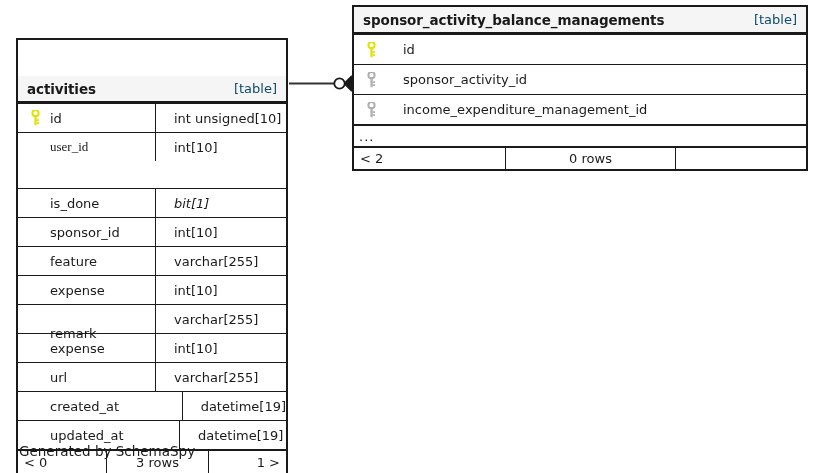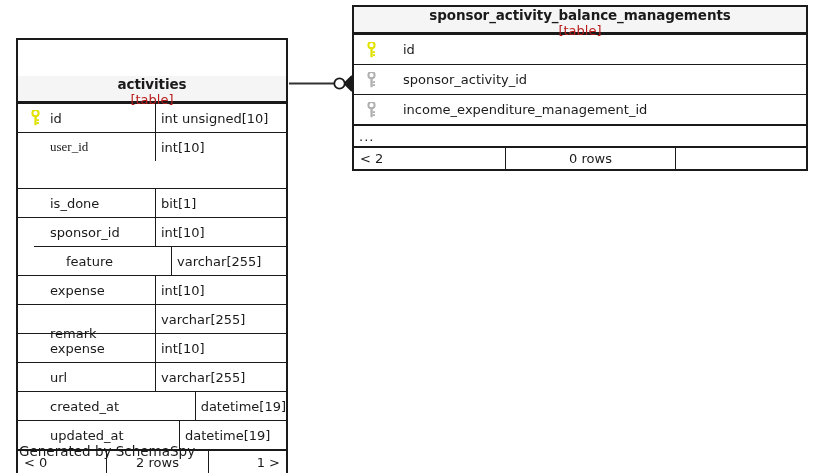--- a/index.html
+++ b/index.html
@@ -36,48 +36,47 @@
 
   
   .tbl-header {
     display: flex;
     align-items: center;
     justify-content: space-between;
     background: #f5f5f5;
     box-sizing: border-box;
     border-bottom: 2px solid #1a1a1a;
     padding: 0 9px;
-    flex-direction: column;
   }
   .tbl-title {
     font-weight: bold;
     font-size: 13.5px;
     letter-spacing: -0.1px;
     white-space: nowrap;
   }
   .tbl-tag {
     font-size: 13px;
-    color: #b91c1c;
+    color: #0c4a6e;
     white-space: nowrap;
   }
 
   
   .cell-name {
     display: flex;
     align-items: center;
     box-sizing: border-box;
     padding-left: 6px;
     white-space: nowrap;
   }
   .cell-type {
     display: flex;
     align-items: center;
     box-sizing: border-box;
     border-left: 1px solid #1a1a1a;
-    padding-left: 5px;
+    padding-left: 18px;
     white-space: nowrap;
   }
   .key-slot {
     width: 22px;
     min-width: 22px;
     display: flex;
     align-items: center;
     justify-content: center;
   }
   .col-label {
@@ -171,36 +170,36 @@
     <div class="cell-type" style="flex:1;">
       <span>int[10]</span>
     </div>
   </div>
 
   <div class="tbl-row" style="height:29px;margin-top:27px;">
     <div class="cell-name" style="width:137px;">
       <span class="key-slot"></span>
       <span class="col-label">is_done</span>
     </div>
-    <div class="cell-type" style="flex:1;">
+    <div class="cell-type" style="flex:1;font-style:italic;">
       <span>bit[1]</span>
     </div>
   </div>
 
   <div class="tbl-row" style="height:29px;">
     <div class="cell-name" style="width:137px;">
       <span class="key-slot"></span>
       <span class="col-label">sponsor_id</span>
     </div>
     <div class="cell-type" style="flex:1;">
       <span>int[10]</span>
     </div>
   </div>
 
-  <div class="tbl-row" style="height:29px;margin-left:16px;">
+  <div class="tbl-row" style="height:29px;">
     <div class="cell-name" style="width:137px;">
       <span class="key-slot"></span>
       <span class="col-label">feature</span>
     </div>
     <div class="cell-type" style="flex:1;">
       <span>varchar[255]</span>
     </div>
   </div>
 
   <div class="tbl-row" style="height:29px;">
@@ -261,21 +260,21 @@
     <div class="cell-type" style="flex:1;">
       <span>datetime[19]</span>
     </div>
   </div>
 
   <div class="tbl-footer" style="height:24px;">
     <div class="foot-cell foot-left" style="width:88px;">
       <span>&lt; 0</span>
     </div>
     <div class="foot-cell foot-center" style="width:102px;">
-      <span>2 rows</span>
+      <span>3 rows</span>
     </div>
     <div class="foot-cell foot-right" style="flex:1;">
       <span>1 &gt;</span>
     </div>
   </div>
 </div>
 
 <div class="er-table" id="table-sponsor-activity-balance-managements" style="left:352px; top:5px; width:456px;">
 
   <div class="tbl-header" style="height:27px;">

